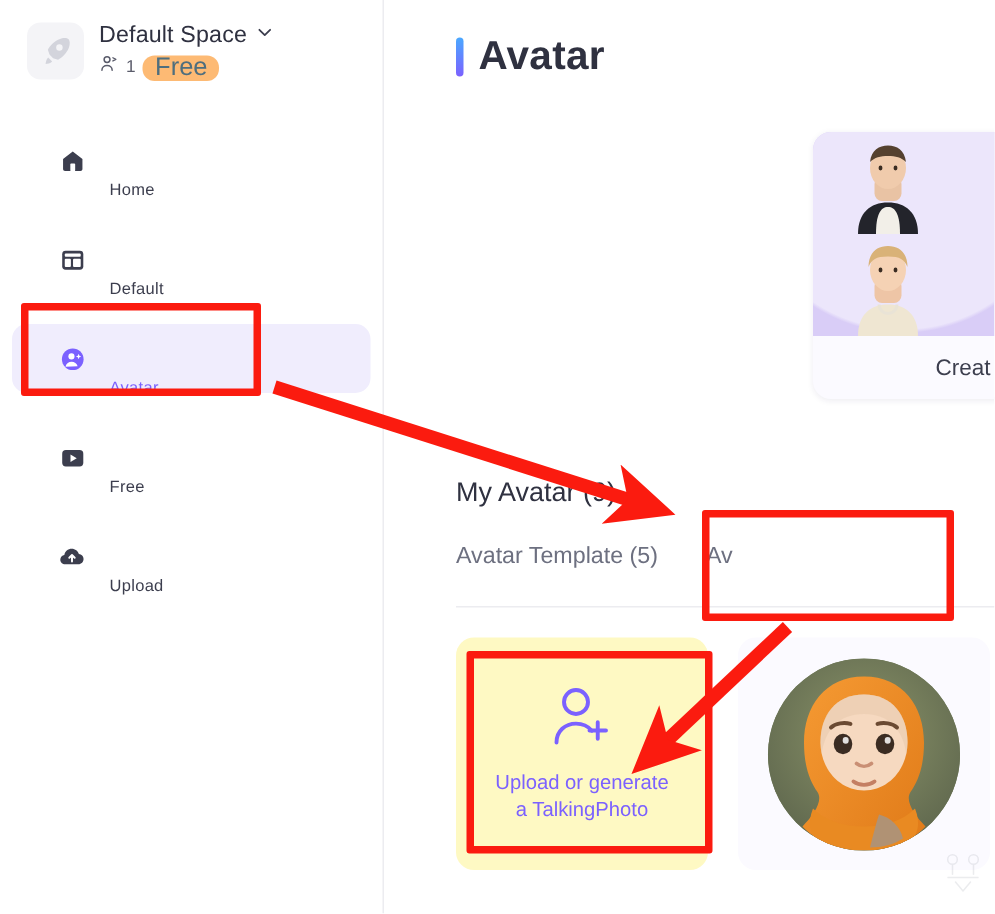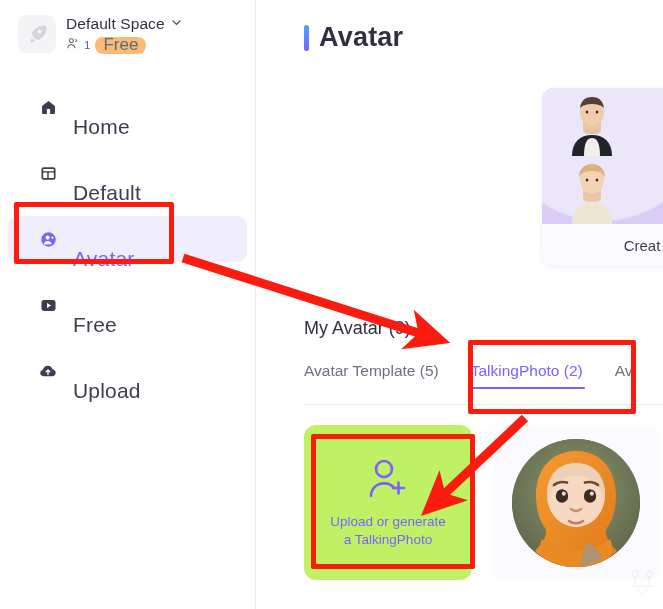--- a/index.html
+++ b/index.html
@@ -54,21 +54,21 @@
     position: relative;
     height: 46px;
     display: flex; align-items: center;
     gap: 15px;
     padding-left: 30px;
     margin: 0 8px 20px 8px;
     border-radius: 10px;
     cursor: pointer;
   }
   .nav-item .nav-ico { width: 20px; display:flex; align-items:center; justify-content:center; flex:0 0 20px; }
-  .nav-label { font-size: 21px; color: #3c3e4e; letter-spacing: .2px; margin-top: 40px; }
+  .nav-label { font-size: 11px; color: #3c3e4e; letter-spacing: .2px; margin-top: 40px; }
   .nav-item.active { background: #f0edfd; }
   .nav-item.active .nav-label { color: #7b61ff; }
 
   
   .main {
     flex: 1; height: 609px;
     background: #ffffff;
     position: relative;
     overflow: hidden;
   }
@@ -141,21 +141,21 @@
     width: 615px; height: 1px; background: #ececf0;
   }
 
   
   .gallery {
     position: absolute; left: 48px; top: 425px;
     display: flex; gap: 20px;
   }
   .upload-card {
     width: 168px; height: 155px;
-    background: #bef264;
+    background: #fef9c3;
     border-radius: 12px;
     display: flex; flex-direction: column;
     align-items: center; justify-content: center;
     gap: 10px;
     cursor: pointer;
   }
   .upload-card .cap {
     font-size: 13.5px; color: #7b61ff; text-align: center; line-height: 18px;
   }
   .photo-card {
@@ -345,21 +345,20 @@
         </div>
 
       </div>
       <div class="create-label">Creat</div>
     </div>
 
     <div class="my-avatar-title">My Avatar (9)</div>
 
     <div class="tabs">
       <div class="tab">Avatar Template (5)</div>
-      <div class="tab active">TalkingPhoto (2)</div>
       <div class="tab">Av</div>
     </div>
     <div class="tabs-rule"></div>
 
     <div class="gallery">
 
       <div class="upload-card">
         <span>
           <svg width="46" height="42" viewBox="0 0 46 42" fill="none">
             <circle cx="19" cy="12" r="8" stroke="#7b61ff" stroke-width="2.6"></circle>

